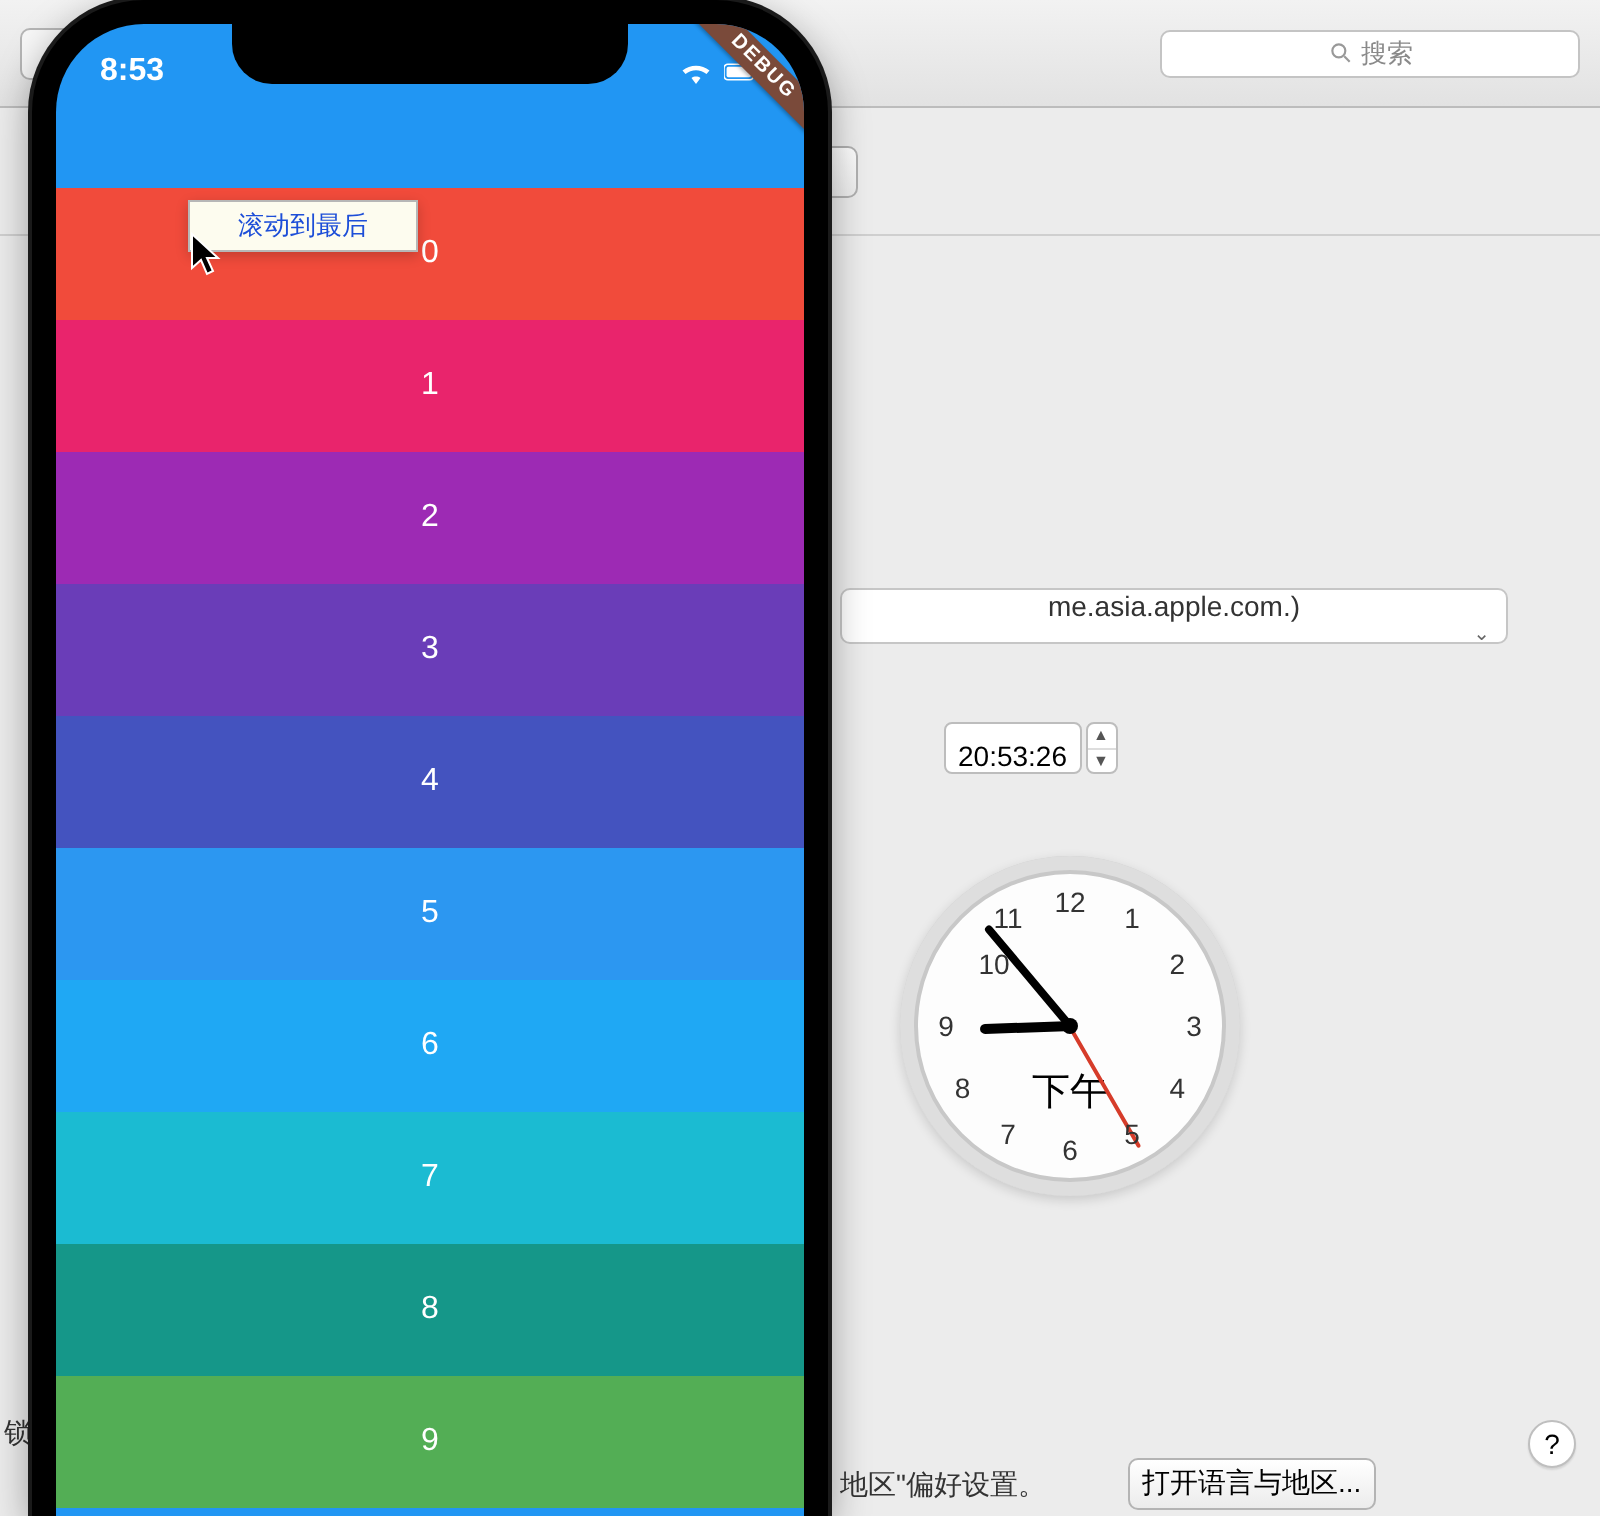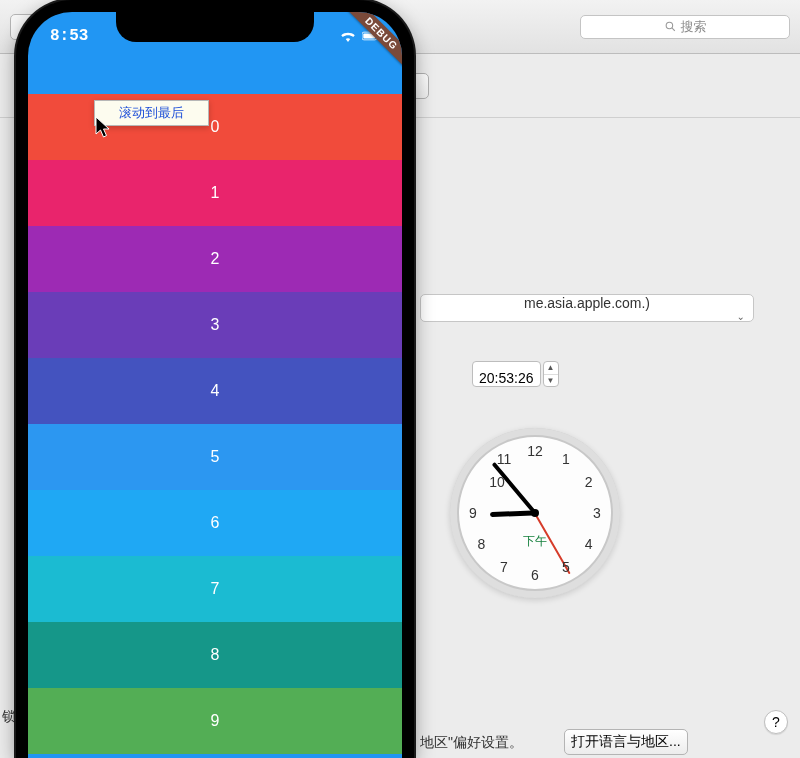--- a/index.html
+++ b/index.html
@@ -153,22 +153,22 @@
   .analog .numlabel {
     position: absolute;
     font-size: 14px;
     color: #333;
     transform: translate(-50%, -50%);
   }
   .analog .ampm {
     position: absolute;
     left: 50%; top: 62%;
     transform: translateX(-50%);
-    color: #15803d;
-    font-size: 12px;
+    color: #000000;
+    font-size: 19px;
   }
   .hand {
     position: absolute;
     left: 50%; top: 50%;
     transform-origin: bottom center;
     background: #000;
     border-radius: 4px;
   }
   .hand.hour   { width: 5px;  height: 45px; transform: translate(-50%,-100%) rotate(268deg); }
   .hand.minute { width: 4px;  height: 65px; transform: translate(-50%,-100%) rotate(-40deg); }
@@ -254,21 +254,20 @@
     left: 0; right: 0; top: 0;
     height: 48px;
     display: flex;
     align-items: center;
     justify-content: space-between;
     padding: 0 22px;
     color: #fff;
     font-size: 16px;
     font-weight: 600;
     z-index: 15;
-    font-family: Liberation Mono, monospace;
   }
   .status-icons { display: flex; gap: 5px; align-items: center; }
   .status-icons svg { width: 18px; height: 14px; fill: #fff; }
 
   .debug-ribbon {
     position: absolute;
     right: -36px;
     top: 14px;
     background: #7a4a3a;
     color: #fff;

